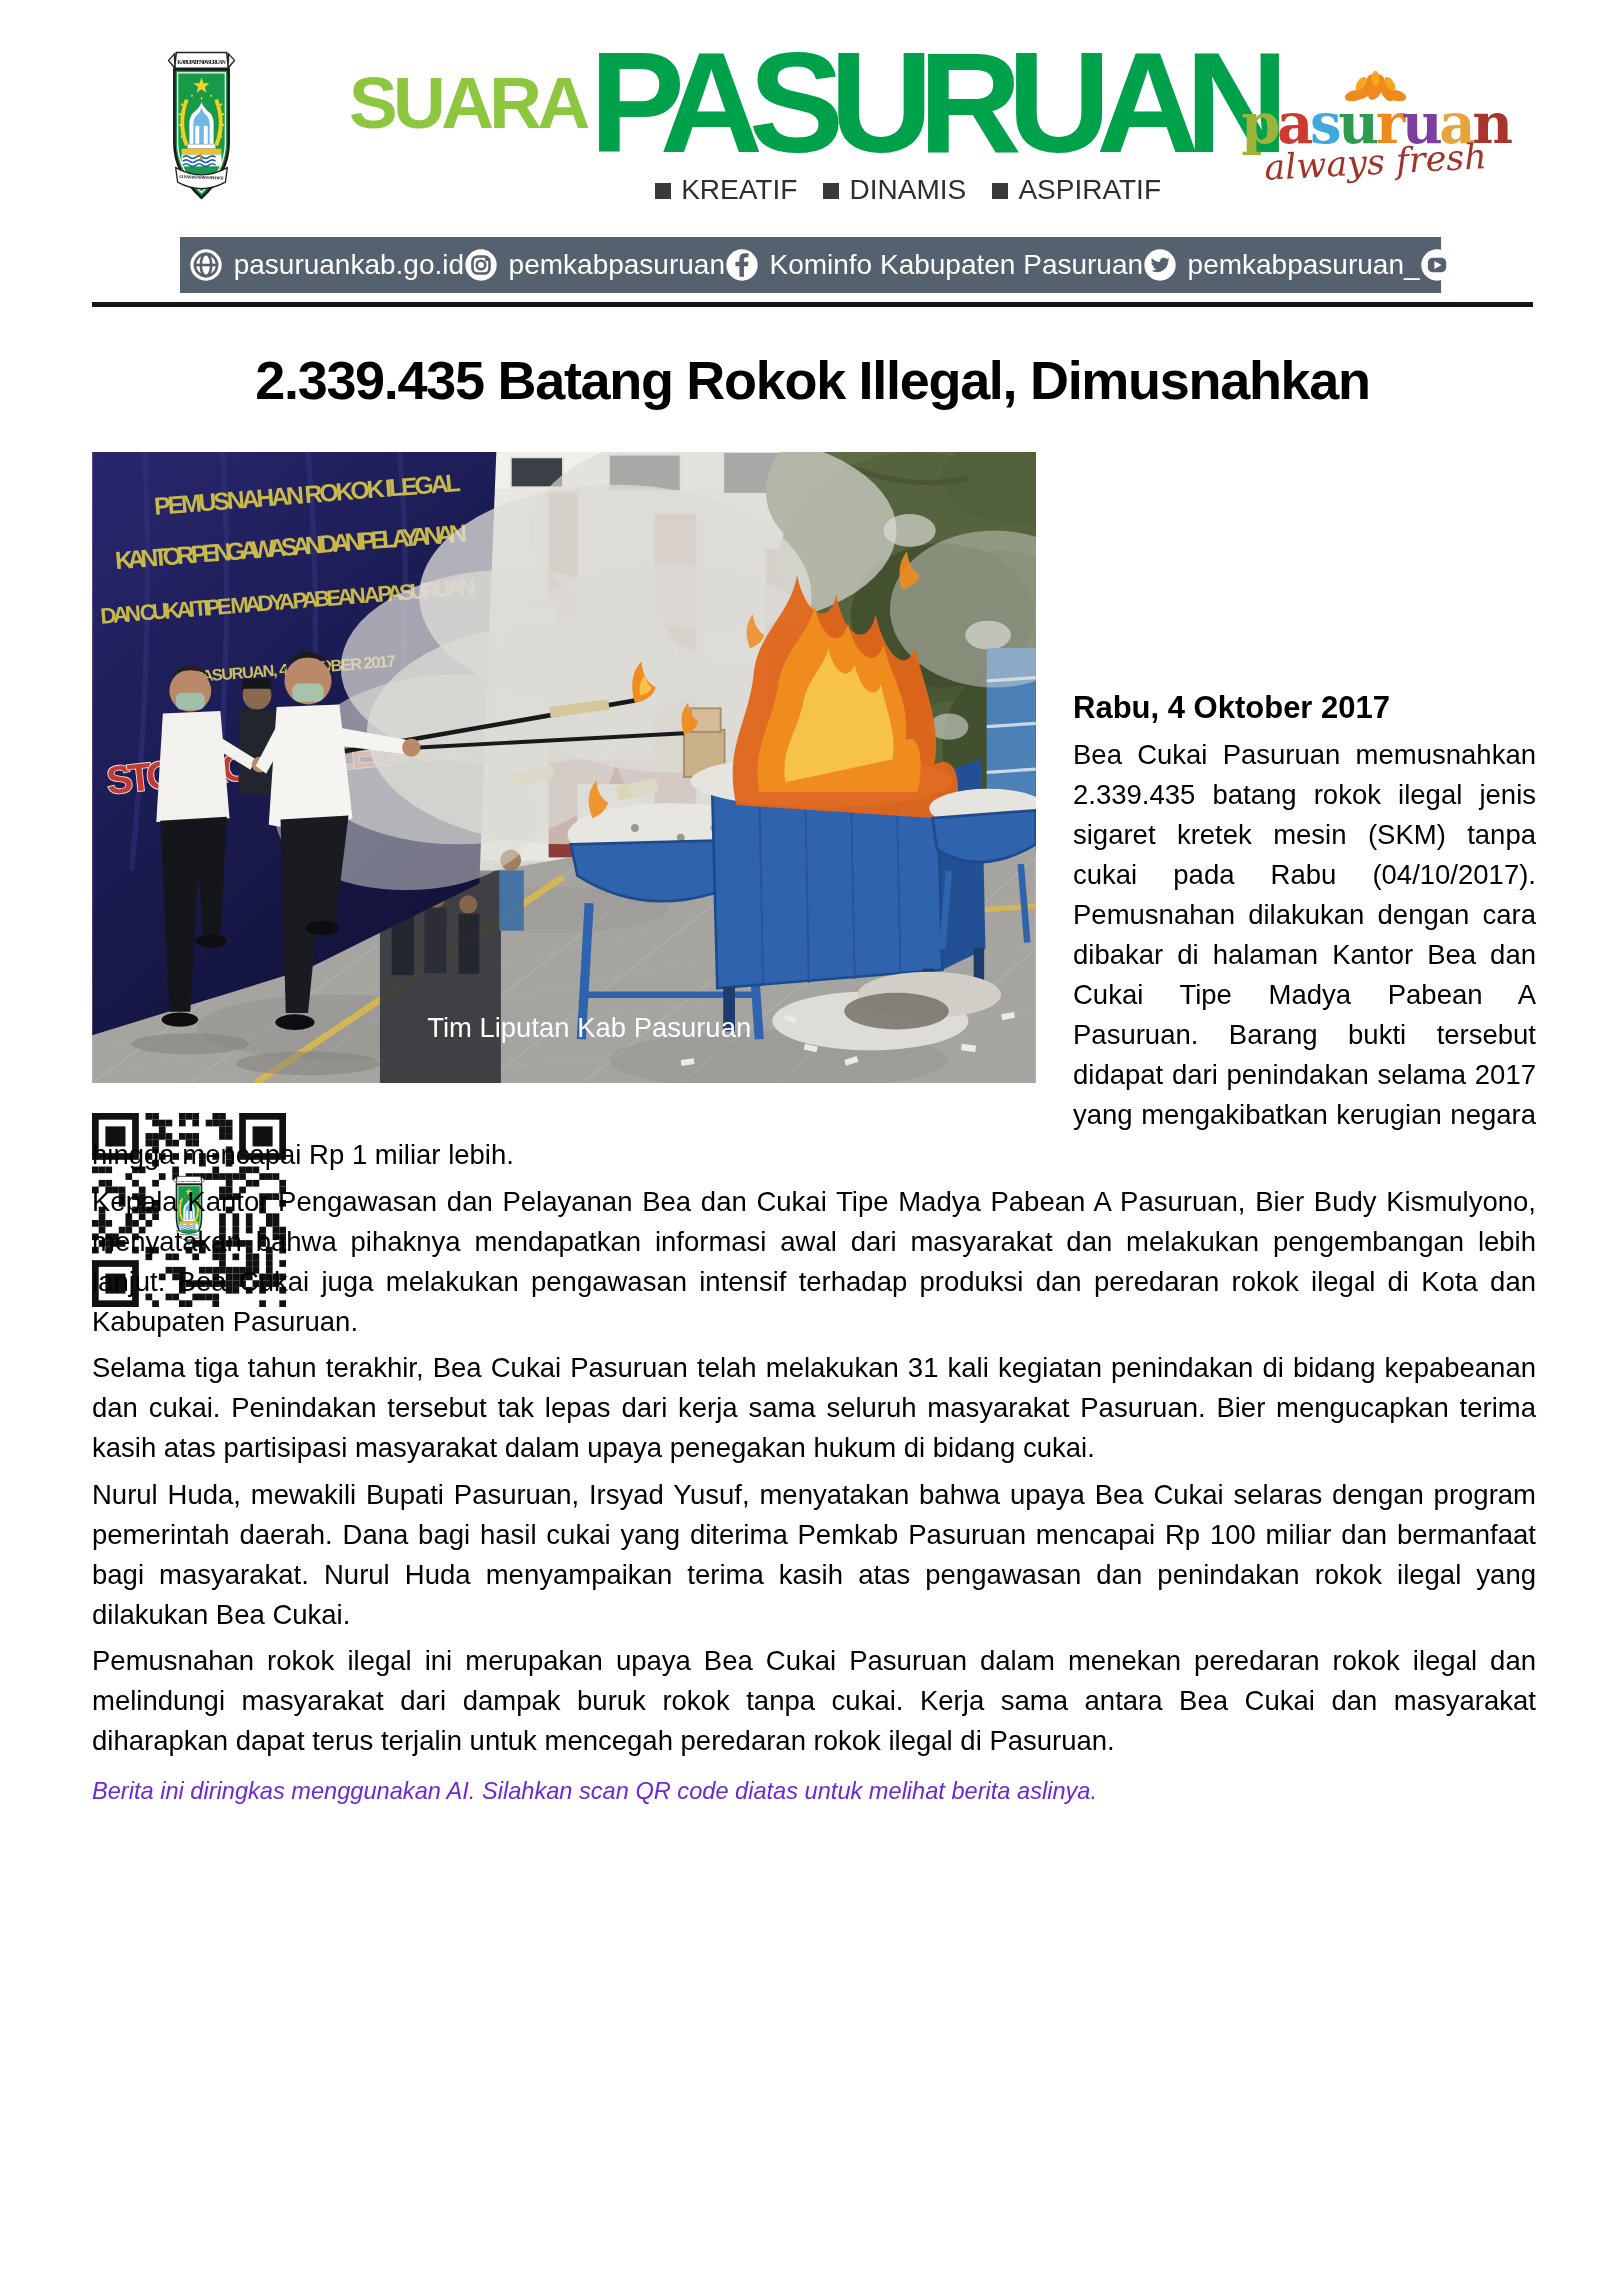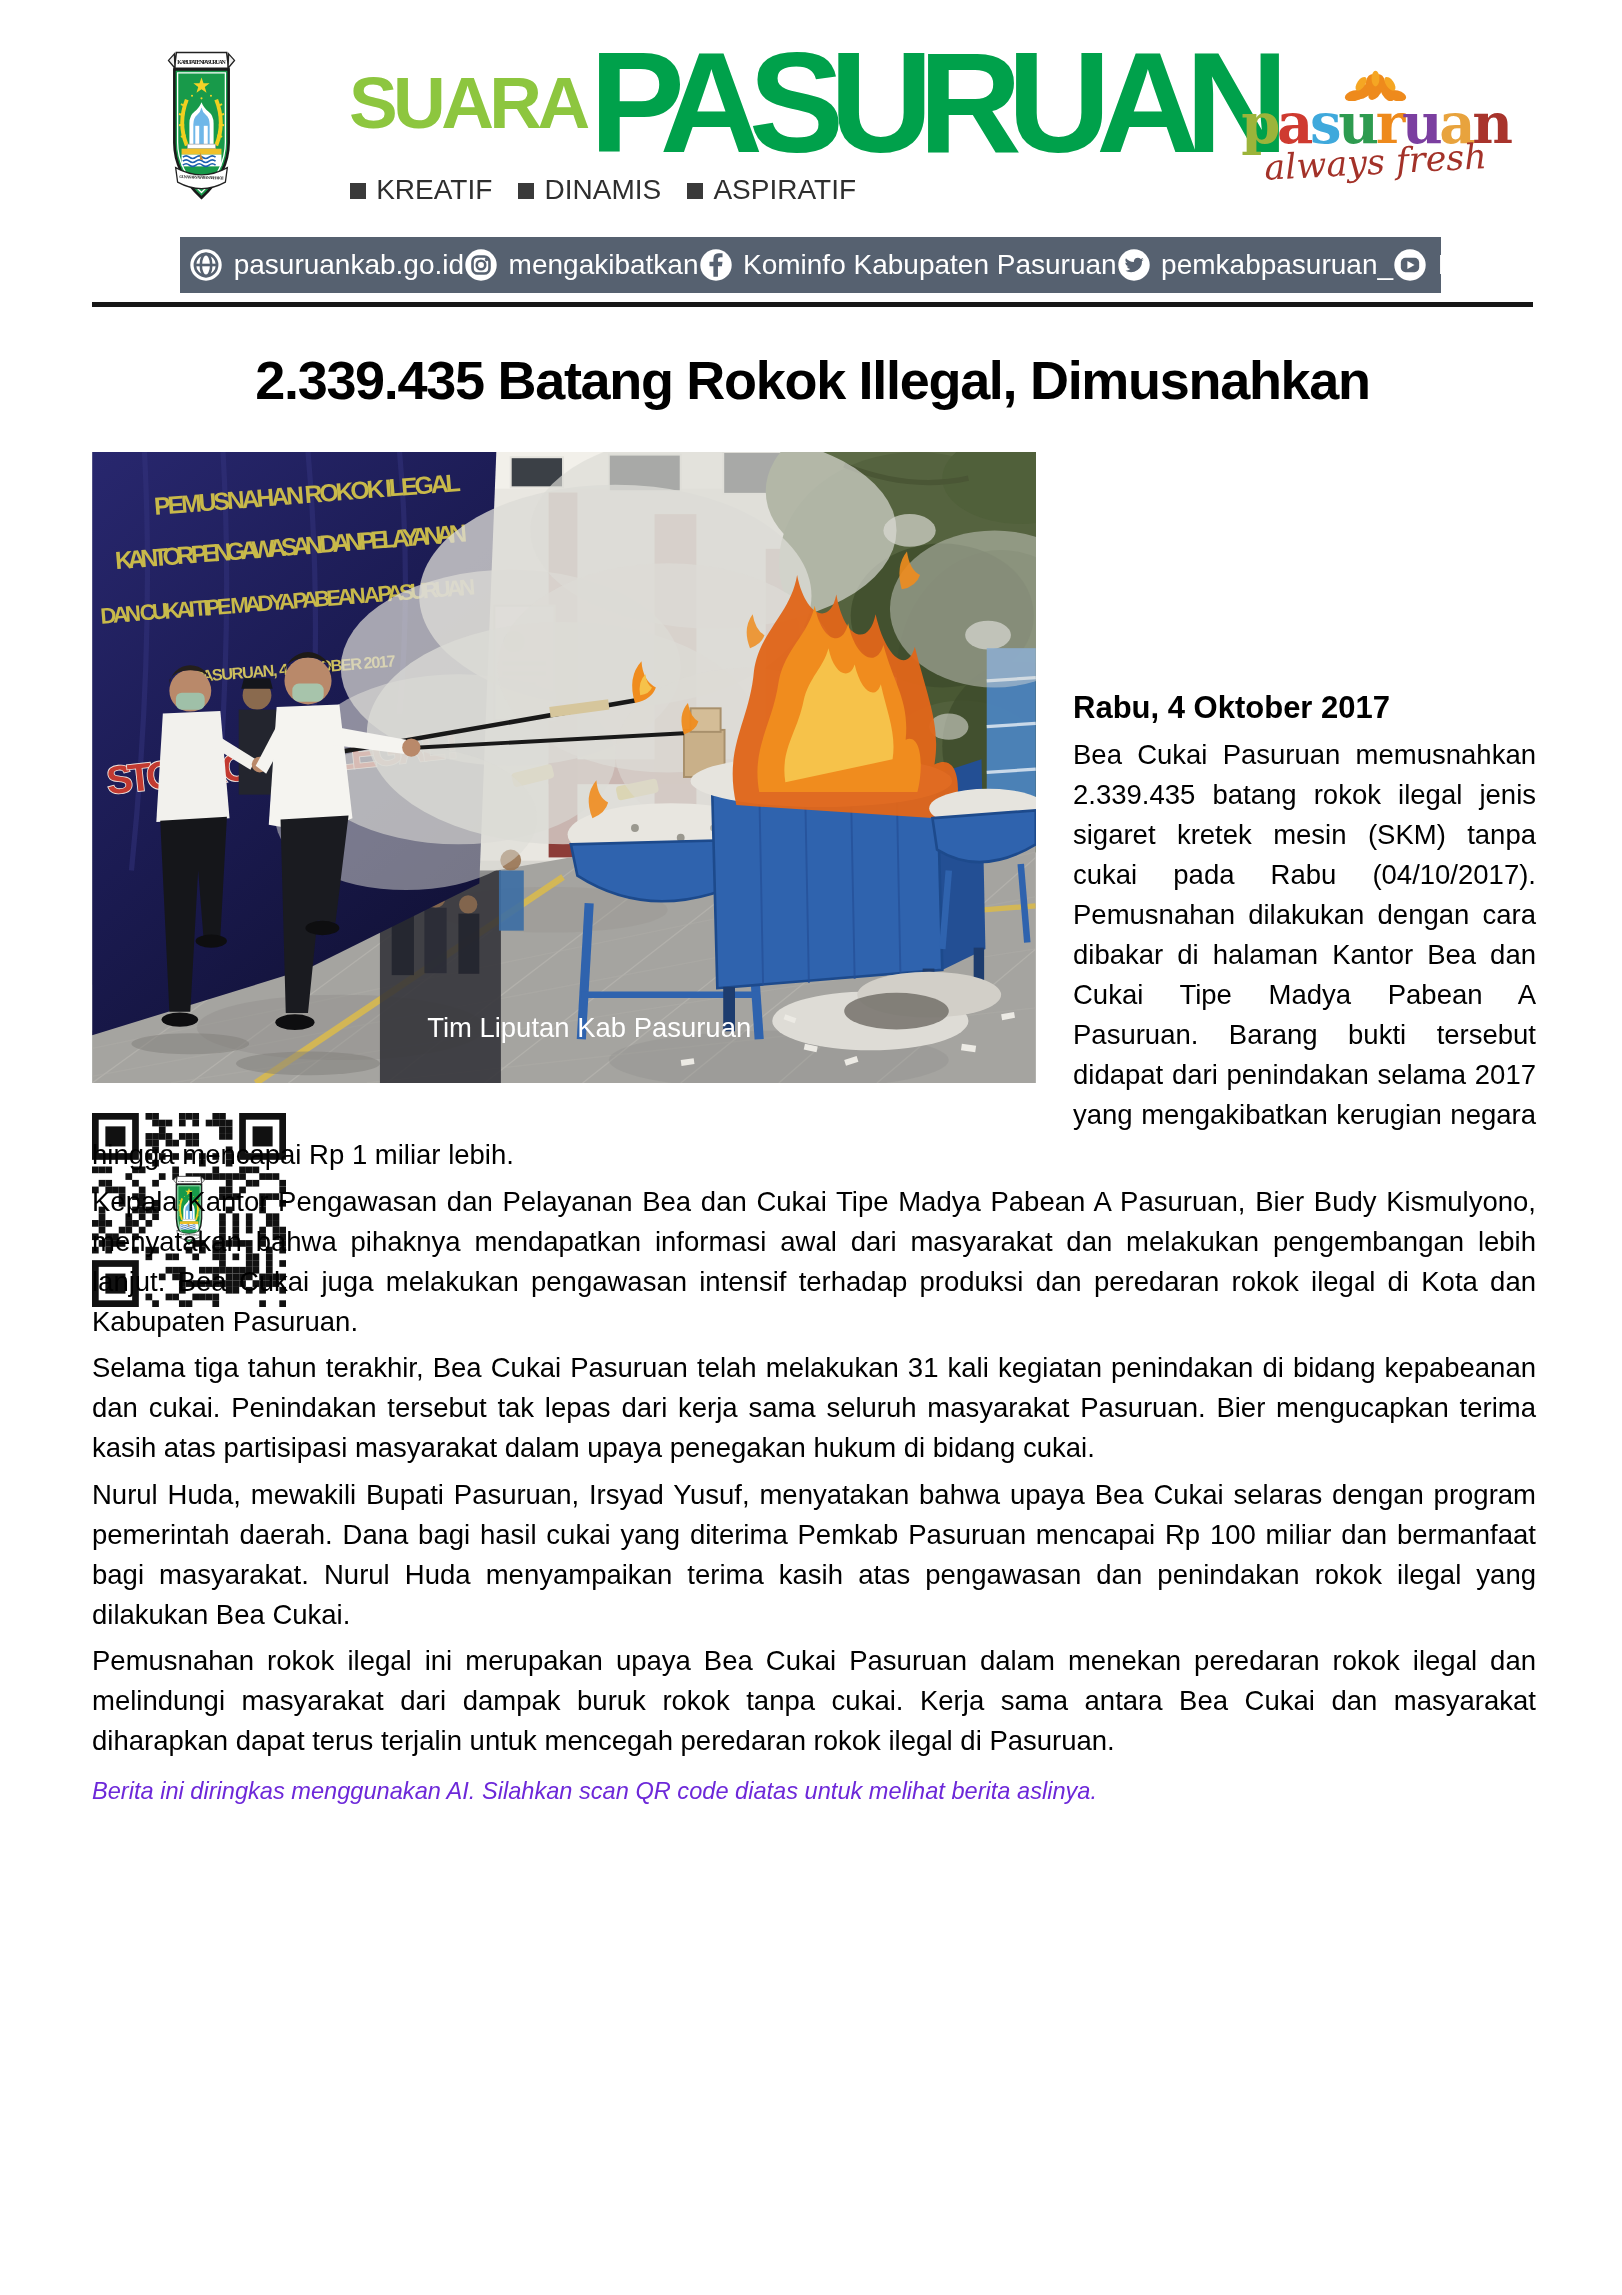--- a/index.html
+++ b/index.html
@@ -4,21 +4,21 @@
 <style>
   html,body{margin:0;padding:0;background:#888;}
   .page{position:relative;width:1623px;height:2295px;background:#ffffff;
         font-family:"Liberation Sans",sans-serif;overflow:hidden;margin:0 auto;}
 
   
   .crest-box{position:absolute;left:167px;top:46px;width:69px;height:157px;}
   .wordmark{position:absolute;left:349px;top:31px;display:flex;align-items:center;line-height:1;white-space:nowrap;}
   .wordmark .suara{font-weight:bold;font-size:73px;letter-spacing:-4.6px;color:#8dc63f;}
   .wordmark .pasuruan{font-weight:bold;font-size:143px;letter-spacing:-14.4px;color:#00a14b;margin-left:3.9px;}
-  .tagline{position:absolute;left:350px;top:174px;width:811px;text-align:left;
+  .tagline{position:absolute;left:350px;top:174px;width:811px;text-align:right;
            font-size:28px;color:#2e2e2e;white-space:nowrap;}
   .tagline .sq{display:inline-block;width:15.7px;height:15.7px;background:#3a3a3a;margin:0 10.5px 0 26px;}
   .tagline .sq.first{margin-left:0;}
 
   .brand{position:absolute;left:1235px;top:60px;width:281px;text-align:center;}
   .brand-flower{margin-bottom:-6.5px;}
   .brand-letters{font-family:"DejaVu Serif",serif;font-weight:bold;font-size:56px;
                  letter-spacing:-3.3px;line-height:.95;white-space:nowrap;}
   .brand-script{font-family:"DejaVu Serif",serif;font-style:italic;font-size:35px;
                 margin-top:-7.9px;transform:rotate(-3deg);}
@@ -129,21 +129,21 @@
       <span>pasuruankab.go.id</span>
     </div>
 
     <div class="social-item">
       <svg width="34" height="34" viewBox="0 0 52 52">
         <circle cx="26" cy="26" r="24" fill="#ffffff"></circle>
         <rect x="13" y="13" width="26" height="26" rx="8" fill="none" stroke="#566170" stroke-width="4"></rect>
         <circle cx="26" cy="26" r="6.5" fill="none" stroke="#566170" stroke-width="4"></circle>
         <circle cx="34.5" cy="17.5" r="2.6" fill="#566170"></circle>
       </svg>
-      <span>mengakibatkan</span>
+      <span>pemkabpasuruan</span>
     </div>
 
     <div class="social-item">
       <svg width="34" height="34" viewBox="0 0 52 52">
         <circle cx="26" cy="26" r="24" fill="#ffffff"></circle>
         <path d="M29,44 L29,28 L35,28 L36,21 L29,21 L29,17 Q29,14 32.5,14 L36,14 L36,8 L30,8 Q22,8 22,16.5 L22,21 L16,21 L16,28 L22,28 L22,44 Z" fill="#566170"></path>
       </svg>
       <span>Kominfo Kabupaten Pasuruan</span>
     </div>
 

